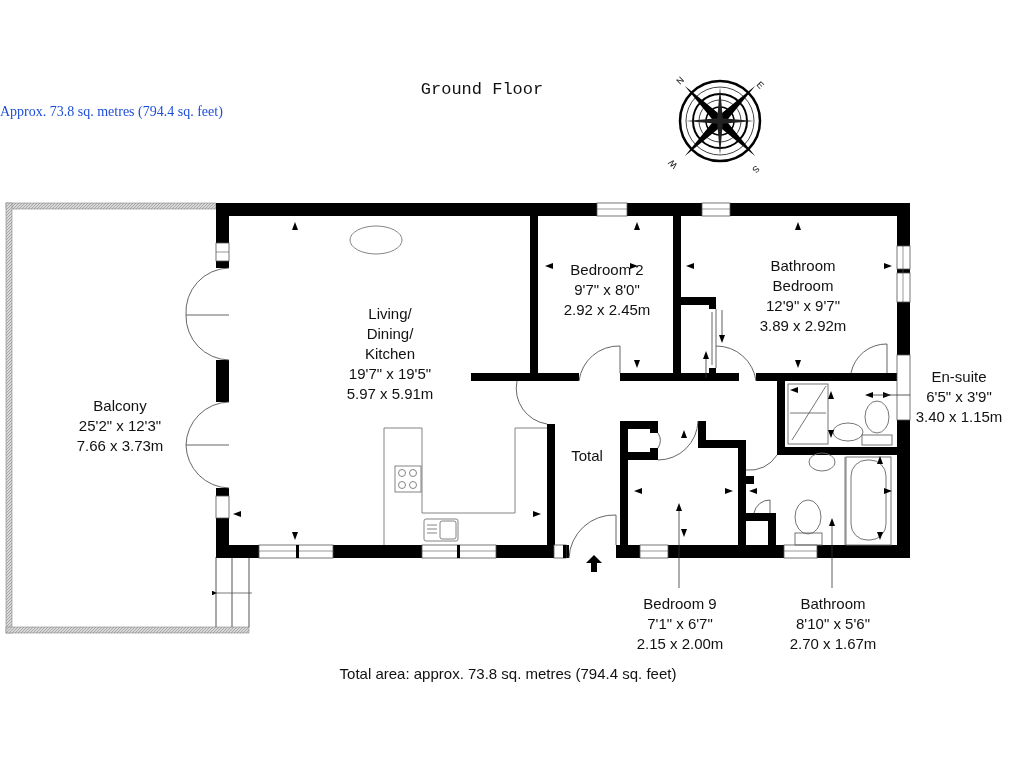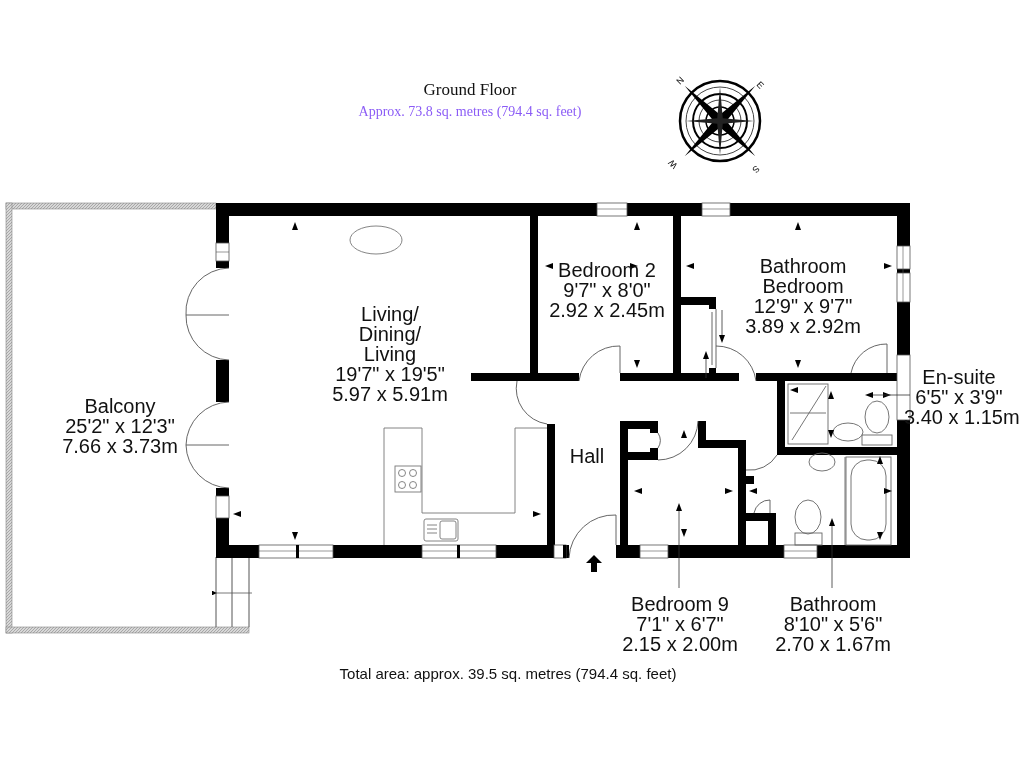--- a/index.html
+++ b/index.html
@@ -1,20 +1,20 @@
 <!DOCTYPE html>
 <html><head>
 <meta charset="utf-8">
 <style>
   html, body { margin: 0; padding: 0; background: #ffffff; }
   body { width: 1024px; height: 768px; position: relative; overflow: hidden; font-family: "Liberation Sans", sans-serif; color: #1a1a1a; }
-  .title { position: absolute; left: 0; width: 940px; top: 80px; text-align: center; font-family: Liberation Serif, serif; font-size: 17px; color: #111; }
-  .subtitle { position: absolute; left: 0; width: 940px; top: 104px; text-align: center; font-family: "Liberation Serif", serif; font-size: 14px; color: #8b5cf6; }
+  .title { position: absolute; left: 12px; width: 940px; top: 80px; text-align: center; font-family: Liberation Mono, monospace; font-size: 17px; color: #111; }
+  .subtitle { position: absolute; left: 0; width: 940px; top: 104px; font-family: "Liberation Serif", serif; font-size: 14px; color: #1d4ed8; }
   .footer { position: absolute; left: 0; width: 1016px; top: 665px; text-align: center; font-family: "Liberation Sans", sans-serif; font-size: 15px; color: #111; }
-  .room-label { position: absolute; text-align: center; font-family: "Liberation Sans", sans-serif; font-size: 20px; line-height: 20px; color: #111; white-space: nowrap; }
+  .room-label { position: absolute; text-align: center; font-family: "Liberation Sans", sans-serif; font-size: 15px; line-height: 20px; color: #111; white-space: nowrap; }
   .room-label span { display: block; }
   svg { position: absolute; left: 0; top: 0; }
 </style>
 </head>
 <body>
 
 <div class="title">Ground Floor</div>
 <div class="subtitle">Approx. 73.8 sq. metres (794.4 sq. feet)</div>
 
 <svg width="1024" height="768" viewBox="0 0 1024 768">
@@ -244,21 +244,21 @@
 
 <div class="room-label" style="left:60px; top:372px; width:120px;margin-top:24px;">
   <span>Balcony</span>
   <span>25'2" x 12'3"</span>
   <span>7.66 x 3.73m</span>
 </div>
 
 <div class="room-label" style="left:320px; top:304px; width:140px;">
   <span>Living/</span>
   <span>Dining/</span>
-  <span>Living</span>
+  <span>Kitchen</span>
   <span>19'7" x 19'5"</span>
   <span>5.97 x 5.91m</span>
 </div>
 
 <div class="room-label" style="left:547px; top:260px; width:120px;">
   <span>Bedroom 2</span>
   <span>9'7" x 8'0"</span>
   <span>2.92 x 2.45m</span>
 </div>
 
@@ -269,28 +269,28 @@
   <span>3.89 x 2.92m</span>
 </div>
 
 <div class="room-label" style="left:888px; top:367px; width:110px;padding-left:16px;">
   <span>En-suite</span>
   <span>6'5" x 3'9"</span>
   <span>3.40 x 1.15m</span>
 </div>
 
 <div class="room-label" style="left:562px; top:446px; width:50px;">
-  <span>Hall</span>
+  <span>Total</span>
 </div>
 
 <div class="room-label" style="left:620px; top:594px; width:120px;">
   <span>Bedroom 9</span>
   <span>7'1" x 6'7"</span>
   <span>2.15 x 2.00m</span>
 </div>
 
 <div class="room-label" style="left:773px; top:594px; width:120px;">
   <span>Bathroom</span>
   <span>8'10" x 5'6"</span>
   <span>2.70 x 1.67m</span>
 </div>
 
-<div class="footer">Total area: approx. 39.5 sq. metres (794.4 sq. feet)</div>
+<div class="footer">Total area: approx. 73.8 sq. metres (794.4 sq. feet)</div>
 
 </body></html>

